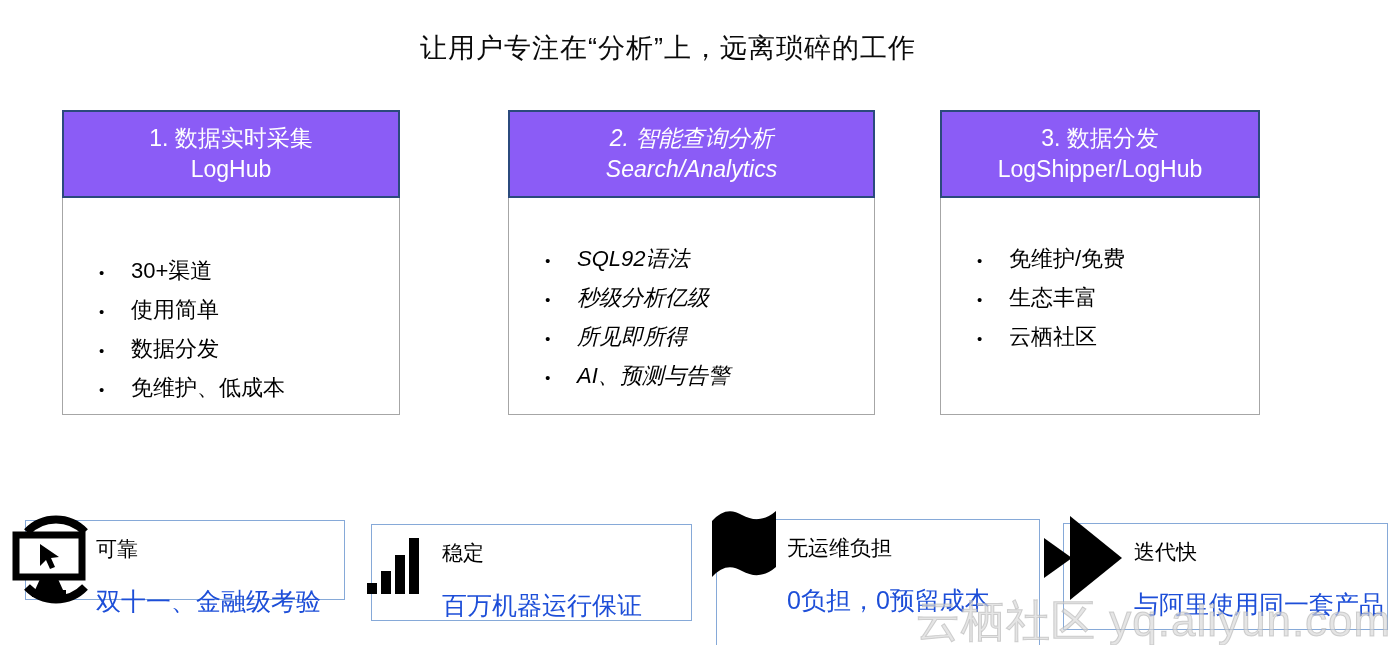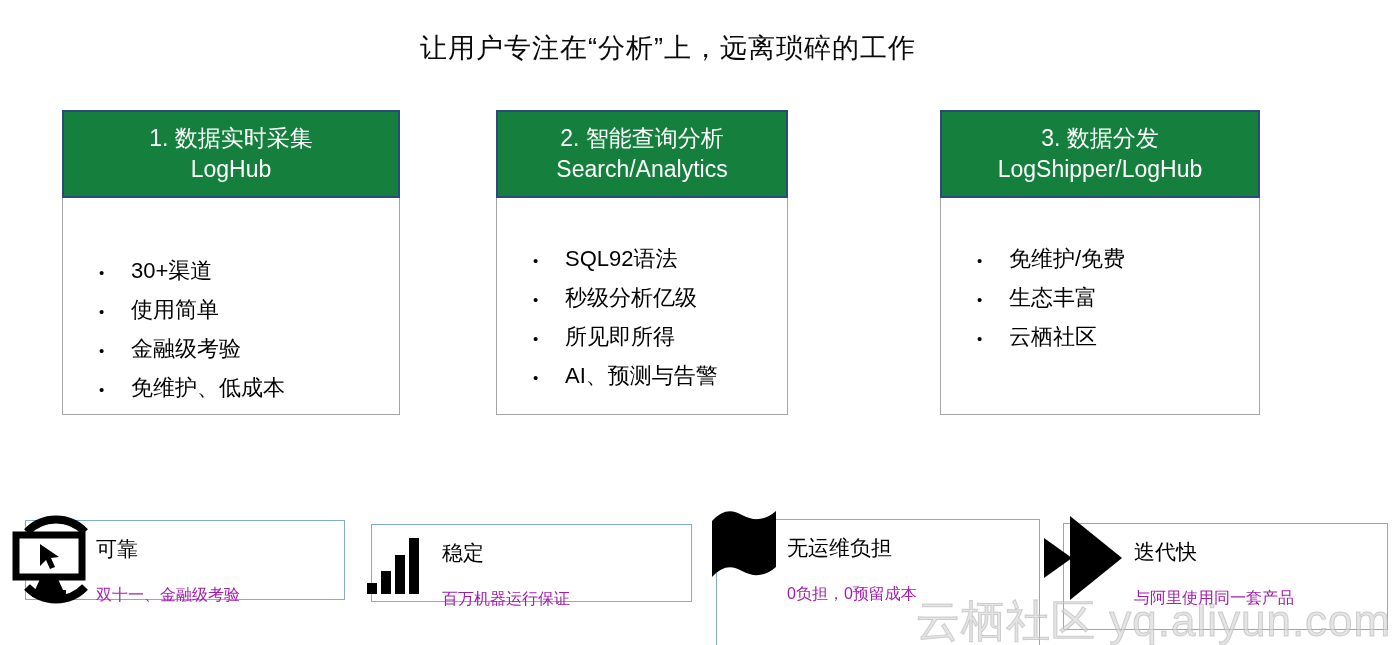--- a/index.html
+++ b/index.html
@@ -5,34 +5,34 @@
   html,body{margin:0;padding:0;background:#fff;}
   .page{position:relative;width:1400px;height:645px;background:#fff;overflow:hidden;
         font-family:"Liberation Sans","DejaVu Sans",sans-serif;color:#111;border-radius:15px;}
 
   .title{position:absolute;top:30px;left:0;width:1336px;text-align:center;
          font-size:27px;letter-spacing:1px;color:#0a0a0a;}
 
   
   .fbox{position:absolute;top:110px;height:305px;background:#fff;
         border:1px solid #a6a6a6;box-sizing:border-box;}
-  .fbox .hd{margin:-1px -1px 0 -1px;height:88px;background:#15803d;
+  .fbox .hd{margin:-1px -1px 0 -1px;height:88px;background:#8b5cf6;
             border:2px solid #2b4a7d;box-sizing:border-box;
             display:flex;flex-direction:column;justify-content:center;align-items:center;
             color:#fff;font-size:23px;line-height:31px;}
   .fbox ul{list-style:none;margin:0;padding:0 8px 0 36px;}
   .fbox li{display:flex;align-items:baseline;font-size:22px;line-height:37px;color:#000;}
   .fbox .dot{width:32px;font-size:15px;flex:0 0 32px;}
   .pad1 ul{padding-top:54px;}
   .pad2 ul{padding-top:42px;}
 
   
   .co{position:absolute;background:#fff;border:1px solid #86a9d8;box-sizing:border-box;}
   .co .ct{position:absolute;left:70px;top:14px;font-size:21px;color:#000;}
-  .co .cs{position:absolute;left:70px;top:64px;font-size:16px;color:#a21caf;}
+  .co .cs{position:absolute;left:70px;top:64px;font-size:25px;color:#1d4ed8;}
   .co svg{position:absolute;}
 
   .watermark{position:absolute;left:916px;top:592px;z-index:10;
              font-size:44px;letter-spacing:1px;white-space:nowrap;
              color:rgba(215,215,215,0.65);-webkit-text-stroke:1px rgba(175,175,175,0.55);}
 </style>
 </head>
 <body>
 
 <div class="page">
@@ -48,30 +48,30 @@
       <li>
           <span class="dot">•</span>
           <span>30+渠道</span>
         </li>
       <li>
           <span class="dot">•</span>
           <span>使用简单</span>
         </li>
       <li>
           <span class="dot">•</span>
-          <span>金融级考验</span>
+          <span>数据分发</span>
         </li>
       <li>
           <span class="dot">•</span>
           <span>免维护、低成本</span>
         </li>
     </ul>
   </div>
 
-  <div class="fbox pad2" style="left:496px;width:292px;">
+  <div class="fbox pad2" style="left:508px;width:367px;font-style:italic;">
     <div class="hd">
       <div>2. 智能查询分析</div>
       <div>Search/Analytics</div>
     </div>
     <ul>
       <li>
           <span class="dot">•</span>
           <span>SQL92语法</span>
         </li>
       <li>
@@ -116,21 +116,21 @@
       <path d="M18,80 A40,40 0 0 0 76,80" fill="none" stroke="#000" stroke-width="8"></path>
       <rect x="7" y="28" width="66" height="42" fill="#fff" stroke="#000" stroke-width="7"></rect>
       <path d="M31,37 L31,59 L37,53 L41,62 L46,60 L42,51 L50,50 Z" fill="#000"></path>
       <path d="M31,72 L49,72 L54,83 L26,83 Z" fill="#000"></path>
       <rect x="23" y="83" width="34" height="7" fill="#000"></rect>
     </svg>
     <div class="ct">可靠</div>
     <div class="cs">双十一、金融级考验</div>
   </div>
 
-  <div class="co" style="left:371px;top:524px;width:321px;height:78px;">
+  <div class="co" style="left:371px;top:524px;width:321px;height:97px;">
     <svg style="left:-5px;top:8px;" width="56" height="62" viewBox="0 0 56 62">
       <rect x="0" y="50" width="10" height="11" fill="#000"></rect>
       <rect x="14" y="38" width="10" height="23" fill="#000"></rect>
       <rect x="28" y="22" width="10" height="39" fill="#000"></rect>
       <rect x="42" y="5" width="10" height="56" fill="#000"></rect>
     </svg>
     <div class="ct">稳定</div>
     <div class="cs">百万机器运行保证</div>
   </div>
 

